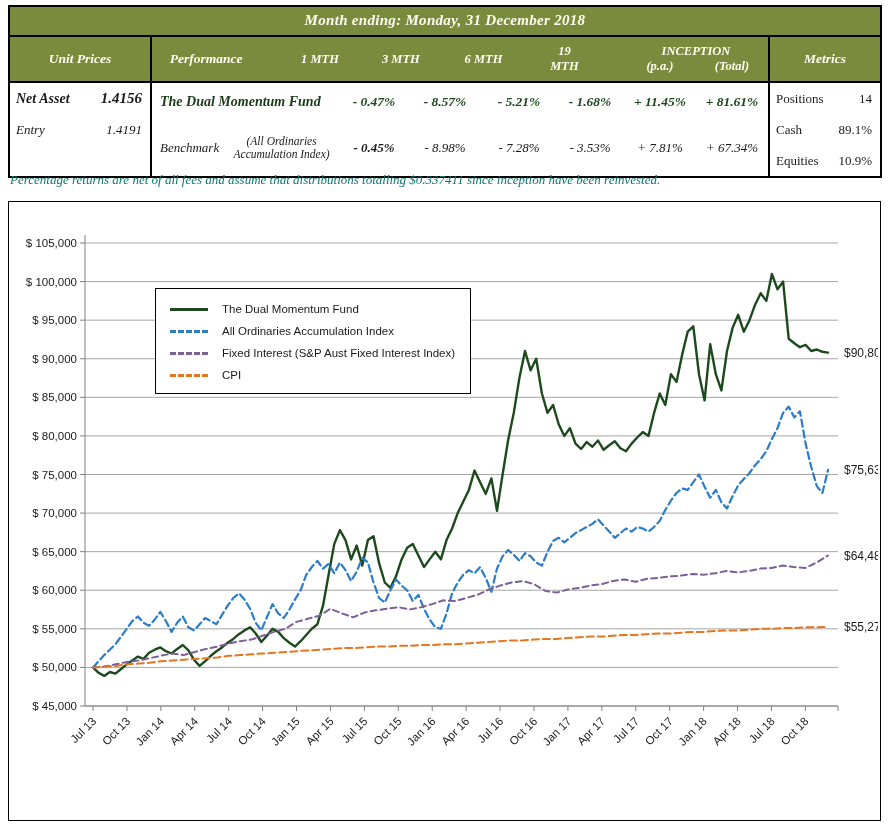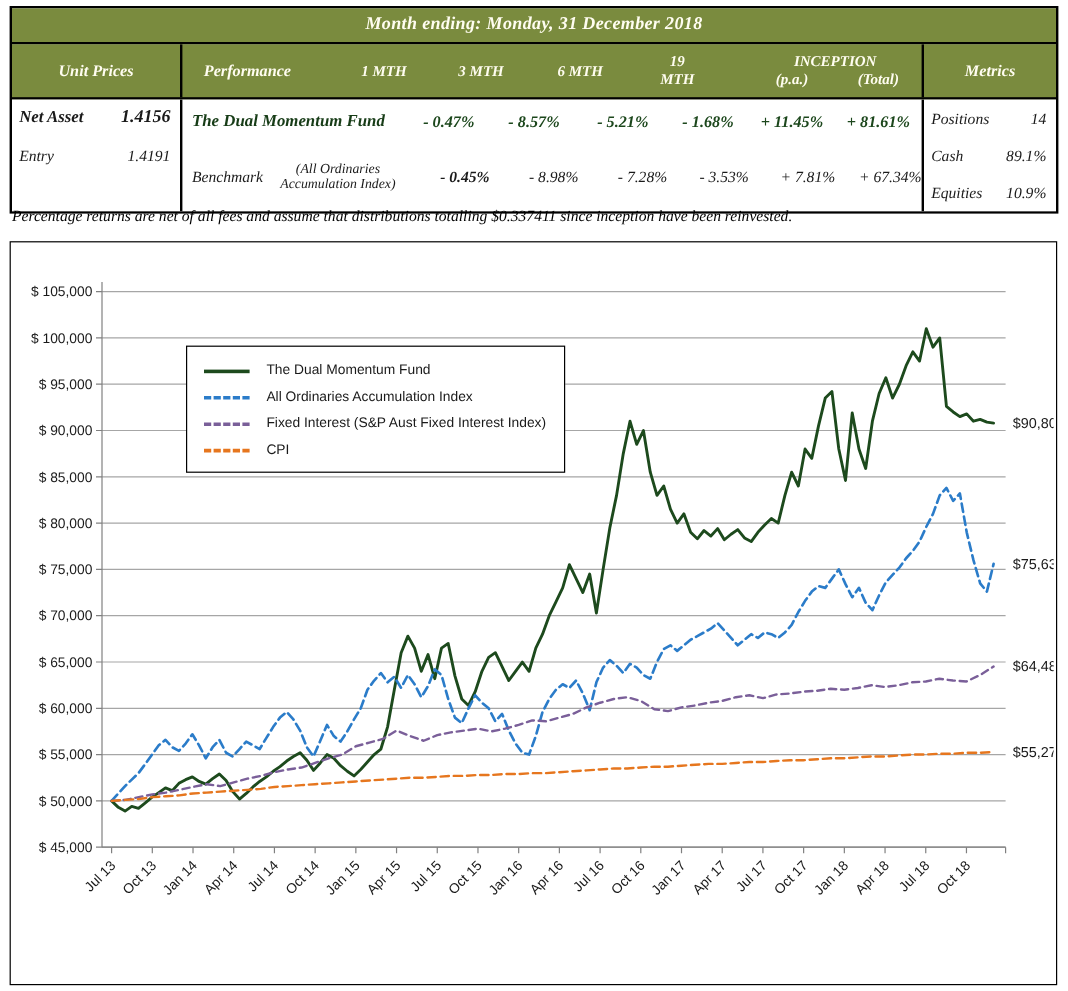--- a/index.html
+++ b/index.html
@@ -30,31 +30,31 @@
   .p-incept .inc-sub{display:flex;}
   .p-incept .inc-sub span{width:72px;text-align:center;}
   .body-row{display:flex;background:#fff;}
   .u-col{width:140px;border-right:2px solid #000;}
   .u-row{display:flex;justify-content:space-between;align-items:center;height:31px;padding:0 8px 0 6px;font-style:italic;font-size:13px;}
   .u-row.first{font-size:14px;}
   .u-row.first .u-lab{font-weight:bold;}
   .u-row.first .u-val{font-weight:bold;font-size:15px;font-style:italic;}
   .p-col{width:616px;border-right:2px solid #000;}
   .m-col{flex:1;}
-  .m-row{display:flex;justify-content:space-between;align-items:center;height:31px;padding:0 8px 0 6px;font-style:italic;font-size:13px;}
+  .m-row{display:flex;justify-content:space-between;align-items:center;height:31px;padding:0 8px 0 6px;font-size:13px;}
   .fund-row{display:flex;align-items:center;height:37px;}
   .fund-row .p-name{font-weight:bold;font-style:italic;font-size:14px;color:#173c17;text-align:left;padding-left:8px;box-sizing:border-box;}
   .fund-row .val{font-weight:bold;font-style:italic;font-size:13.5px;color:#1c471c;text-align:center;}
   .bench-row{display:flex;align-items:center;height:56px;}
   .bench-row .p-name{display:flex;align-items:center;text-align:left;padding-left:8px;box-sizing:border-box;font-style:italic;font-size:13px;}
   .bench-sub{font-size:11.5px;width:118px;margin-left:4px;text-align:center;line-height:1.15;}
-  .bench-row .val{font-style:italic;font-size:13px;text-align:right;}
+  .bench-row .val{font-style:italic;font-size:13px;text-align:center;}
   .bench-row .val.bold1{font-weight:bold;}
   .p-v1{width:68px;} .p-v2{width:74px;} .p-v3{width:74px;} .p-v4{width:68px;} .p-v5{width:72px;} .p-v6{width:72px;}
-  .note-line{position:absolute;left:10px;top:172px;font-style:italic;font-size:13px;color:#000000;}
+  .note-line{position:absolute;left:10px;top:172px;font-style:italic;font-size:13px;color:#0f766e;}
   
   .chart-box{position:absolute;left:8px;top:201px;width:871px;height:618px;border:1px solid #000;background:#fff;}
   .chart-svg{position:absolute;left:0;top:0;}
   .legend{
     position:absolute;left:146px;top:86px;width:316px;
     border:1px solid #000;background:#fff;padding:9px 10px 7px 14px;box-sizing:border-box;
     font-family:"Liberation Sans",sans-serif;font-size:11.5px;
   }
   .legend-row{display:flex;align-items:center;height:22px;}
   .legend-swatch{width:38px;height:0;margin-right:14px;flex:none;}

